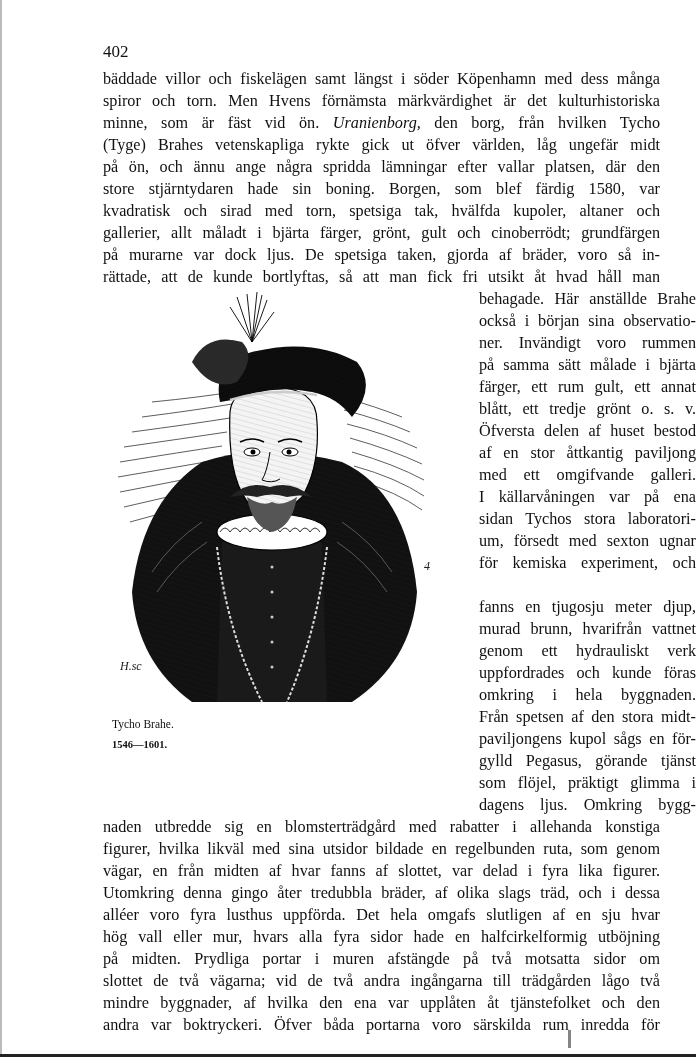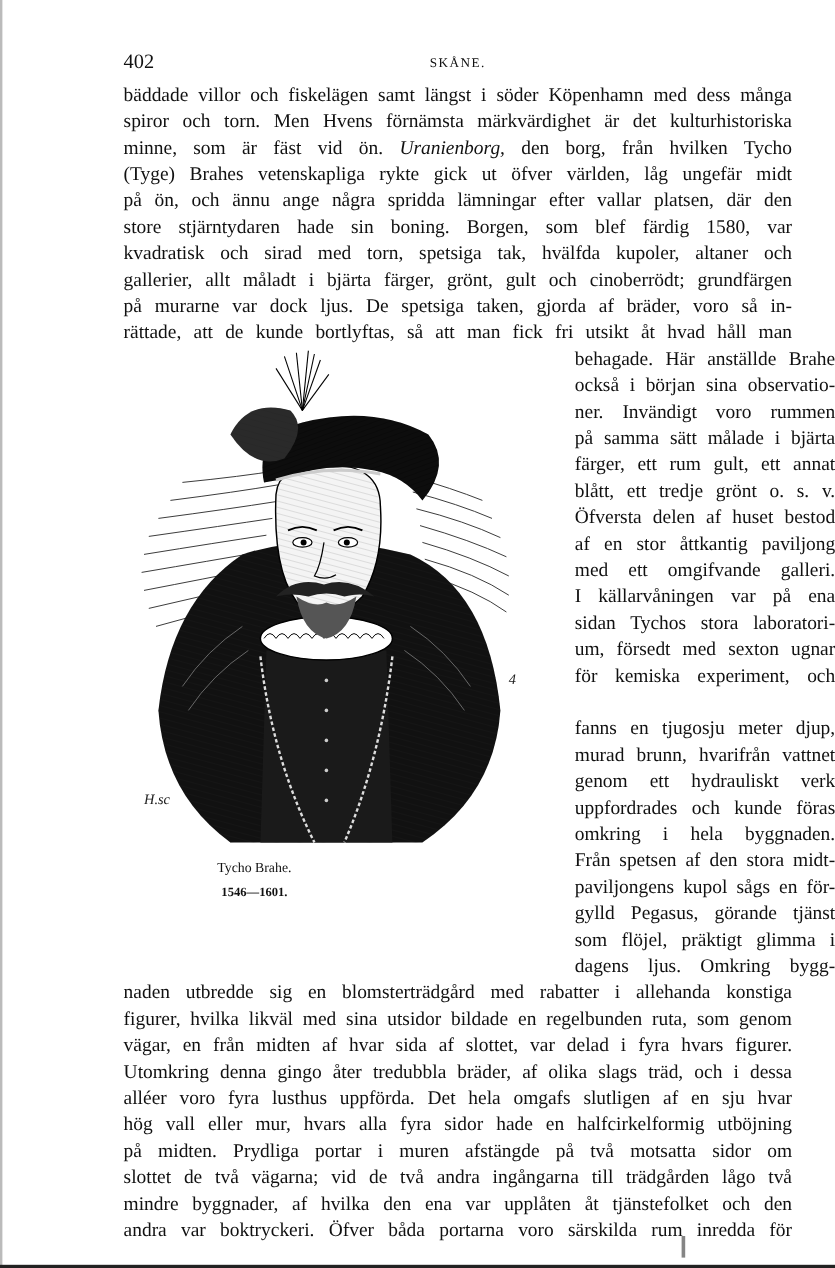--- a/index.html
+++ b/index.html
@@ -10,35 +10,34 @@
   .edge-bottom { position:absolute; left:0; bottom:0; width:696px; height:3px; background:#222; }
   .header { position:absolute; top:42px; left:103px; width:557px; height:24px; }
   .page-number { position:absolute; left:0; top:0; font-size:17px; }
   .running-head { position:absolute; left:0; right:0; top:5px; text-align:center;
                   font-size:11px; letter-spacing:1.2px; }
   .line { position:absolute; left:103px; width:557px; font-size:16.2px; line-height:22px;
           height:22px; white-space:nowrap; text-align:justify; text-align-last:justify; }
   .line.narrow { left:443px; width:217px;margin-left:36px; }
   em { font-style:italic; }
   .figure { position:absolute; left:112px; top:292px; width:318px; height:420px; }
-  .caption { position:absolute; left:112px; width:200px; text-align:center; font-size:11.5px; }
+  .caption { position:absolute; left:112px; width:200px; font-size:11.5px; }
   .caption-name { top:718px; }
   .caption-years { top:739px; font-size:10.5px; font-weight:bold; }
   .speck { position:absolute; background:#333; }
 </style>
 </head>
 <body>
 
 <div class="page">
   <div class="edge-left"></div>
   <div class="edge-bottom"></div>
 
   <div class="header">
     <span class="page-number">402</span>
-    <div class="running-head">SKÅNE.</div>
   </div>
 
   <div class="line" style="top:68px">bäddade villor och fiskelägen samt längst i söder Köpenhamn med dess många</div>
   <div class="line" style="top:90px">spiror och torn.  Men Hvens förnämsta märkvärdighet är det kulturhistoriska</div>
   <div class="line" style="top:112px"><span>minne, som är fäst vid ön.  </span><em>Uranienborg,</em><span> den borg, från hvilken Tycho</span></div>
   <div class="line" style="top:156px">på ön, och ännu ange några spridda lämningar efter vallar platsen, där den</div>
   <div class="line" style="top:134px">(Tyge) Brahes vetenskapliga rykte gick ut öfver världen, låg ungefär midt</div>
   <div class="line" style="top:178px">store stjärntydaren hade sin boning.  Borgen, som blef färdig 1580, var</div>
   <div class="line" style="top:200px">kvadratisk och sirad med torn, spetsiga tak, hvälfda kupoler, altaner och</div>
   <div class="line" style="top:222px">gallerier, allt måladt i bjärta färger, grönt, gult och cinoberrödt; grundfärgen</div>
@@ -159,21 +158,21 @@
   <div class="line narrow" style="top:662px">uppfordrades och kunde föras</div>
   <div class="line narrow" style="top:684px">omkring i hela byggnaden.</div>
   <div class="line narrow" style="top:706px">Från spetsen af den stora midt-</div>
   <div class="line narrow" style="top:728px">paviljongens kupol sågs en för-</div>
   <div class="line narrow" style="top:750px">gylld Pegasus, görande tjänst</div>
   <div class="line narrow" style="top:772px">som flöjel, präktigt glimma i</div>
   <div class="line narrow" style="top:794px">dagens ljus.  Omkring bygg-</div>
 
   <div class="line" style="top:816px">naden utbredde sig en blomsterträdgård med rabatter i allehanda konstiga</div>
   <div class="line" style="top:838px">figurer, hvilka likväl med sina utsidor bildade en regelbunden ruta, som genom</div>
-  <div class="line" style="top:860px">vägar, en från midten af hvar sida af slottet, var delad i fyra hvars figurer.</div>
+  <div class="line" style="top:860px">vägar, en från midten af hvar fanns af slottet, var delad i fyra lika figurer.</div>
   <div class="line" style="top:882px">Utomkring denna gingo åter tredubbla bräder, af olika slags träd, och i dessa</div>
   <div class="line" style="top:904px">alléer voro fyra lusthus uppförda.  Det hela omgafs slutligen af en sju hvar</div>
   <div class="line" style="top:926px">hög vall eller mur, hvars alla fyra sidor hade en halfcirkelformig utböjning</div>
   <div class="line" style="top:948px">på midten.  Prydliga portar i muren afstängde på två motsatta sidor om</div>
   <div class="line" style="top:970px">slottet de två vägarna; vid de två andra ingångarna till trädgården lågo två</div>
   <div class="line" style="top:992px">mindre byggnader, af hvilka den ena var upplåten åt tjänstefolket och den</div>
   <div class="line" style="top:1014px">andra var boktryckeri.  Öfver båda portarna voro särskilda rum inredda för</div>
 
   <div class="speck" style="left:568px; top:1030px; width:3px; height:18px; opacity:0.6;"></div>
 </div>

